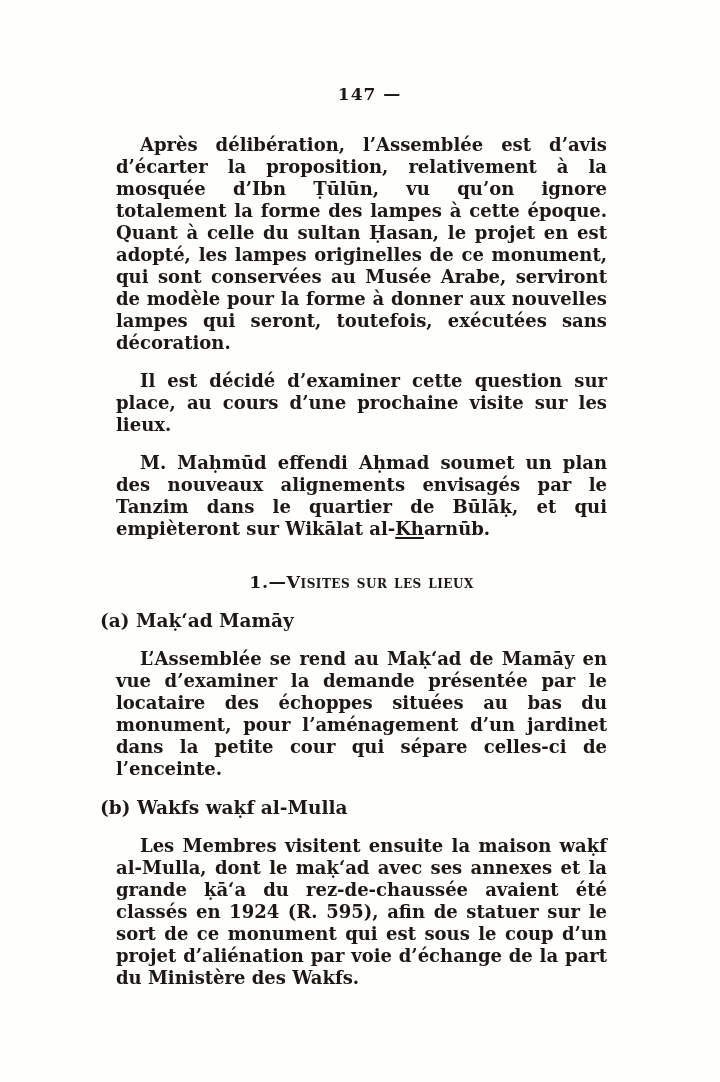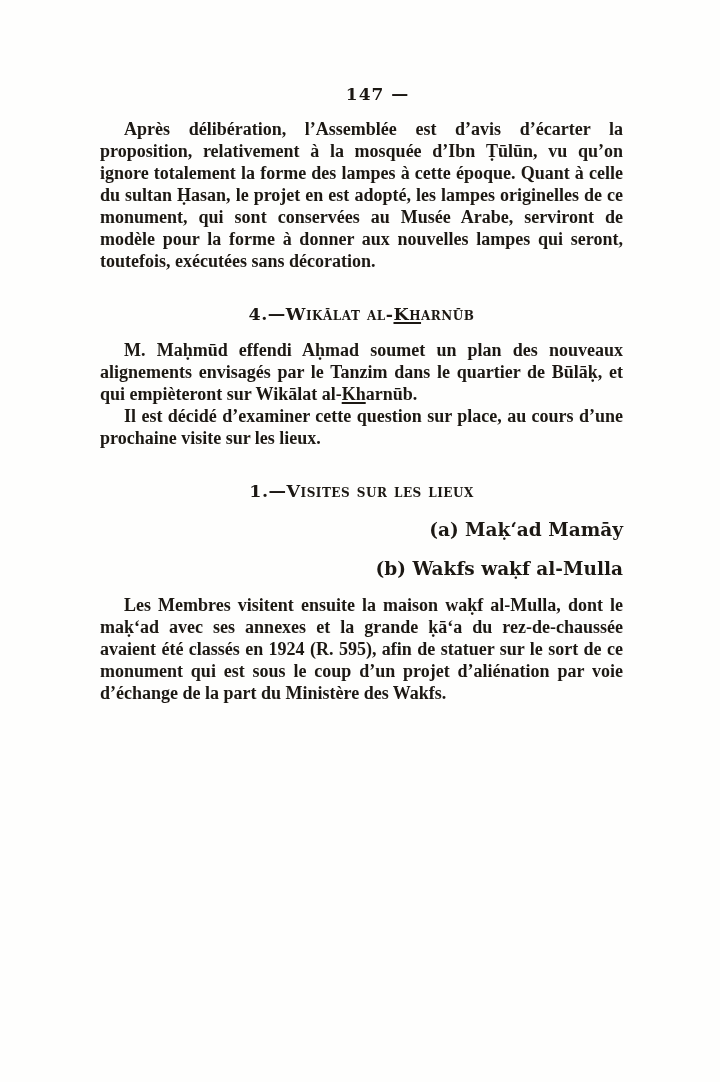--- a/index.html
+++ b/index.html
@@ -11,68 +11,67 @@
   .page {
     position: relative;
     width: 720px; height: 1082px;
     background: var(--paper, #fefefd);
     color: var(--ink, #1c1813);
     overflow: hidden;
     font-weight: bold;
   }
   .pagenum {
     position: absolute;
-    top: 84px; left: 116px; width: 523px;
+    top: 84px; left: 108px; width: 523px;
     text-align: center;
     font-size: 17px;
     letter-spacing: 1px;
   }
   .body-text {
     position: absolute;
     left: 100px; top: 118px; width: 523px;
   }
   p.paragraph {
-    margin: 0;
+    margin: 16px;
     font-size: 18px;
     line-height: 22px;
     text-align: justify;
     text-indent: 24px;
     hyphens: manual;
-    font-family: Liberation Serif, serif;
   }
   h2.heading {
     margin: 31px 0 14px;
     font-size: 17.5px;
     line-height: 22px;
     text-align: center;
     font-variant: small-caps;
     font-weight: bold;
     letter-spacing: 0.5px;
   }
   h3.subheading {
     margin: 17px 0 14px;
     font-size: 18.5px;
     line-height: 22px;
-    text-align: right;
+    text-align: left;
     font-weight: bold;
   }
   .u {
     text-decoration: underline;
     text-underline-offset: 2px;
     text-decoration-thickness: 1.5px;
   }
 </style>
 </head>
 <body>
 
 <main class="page">
   <span class="pagenum">147 —</span>
   <section class="body-text" id="content">
       <p class="paragraph">Après délibération, l’Assemblée est d’avis d’écarter la proposition, relativement à la mosquée d’Ibn Ṭūlūn, vu qu’on ignore totalement la forme des lampes à cette époque. Quant à celle du sultan Ḥasan, le projet en est adopté, les lampes originelles de ce monument, qui sont conservées au Musée Arabe, serviront de modèle pour la forme à donner aux nouvelles lampes qui seront, toutefois, exécutées sans décoration.</p>
-      <h2 class="heading">4.—Wikālat al-<span class="u">Kh</span>arnūb</h2>
+      <p class="paragraph">Il est décidé d’examiner cette question sur place, au cours d’une prochaine visite sur les lieux.</p>
       <p class="paragraph">M. Maḥmūd effendi Aḥmad soumet un plan des nouveaux alignements envisagés par le Tanzim dans le quartier de Būlāḳ, et qui empièteront sur Wikālat al-<span class="u">Kh</span>arnūb.</p>
-      <p class="paragraph">Il est décidé d’examiner cette question sur place, au cours d’une prochaine visite sur les lieux.</p>
       <h2 class="heading">1.—Visites sur les lieux</h2>
       <h3 class="subheading">(a) Maḳʻad Mamāy</h3>
+      <p class="paragraph">L’Assemblée se rend au Maḳʻad de Mamāy en vue d’examiner la demande présentée par le locataire des échoppes situées au bas du monument, pour l’aménagement d’un jardinet dans la petite cour qui sépare celles-ci de l’enceinte.</p>
       <h3 class="subheading">(b) Wakfs waḳf al-Mulla</h3>
       <p class="paragraph">Les Membres visitent ensuite la maison waḳf al-Mulla, dont le maḳʻad avec ses annexes et la grande ḳāʻa du rez-de-chaussée avaient été classés en 1924 (R. 595), afin de statuer sur le sort de ce monument qui est sous le coup d’un projet d’aliénation par voie d’échange de la part du Ministère des Wakfs.</p>
     </section>
 </main>
 
 </body></html>

